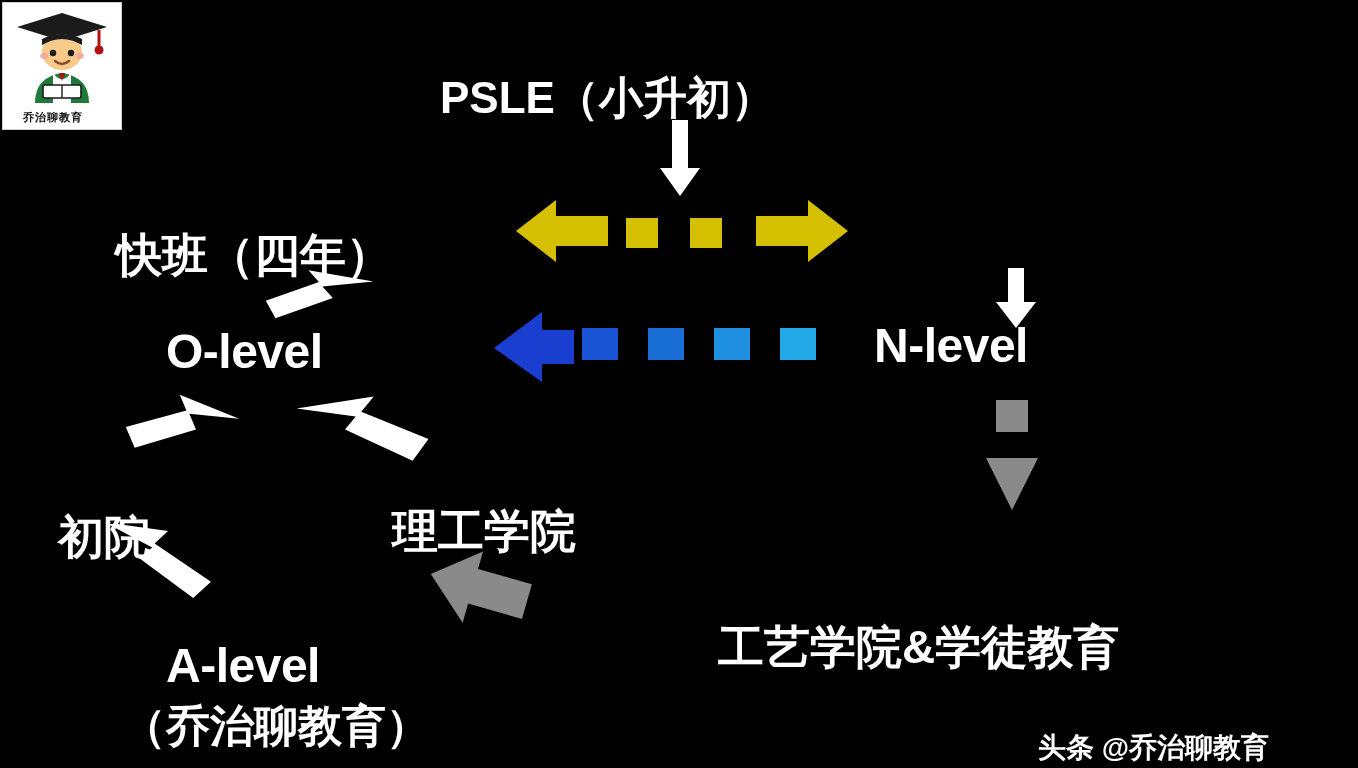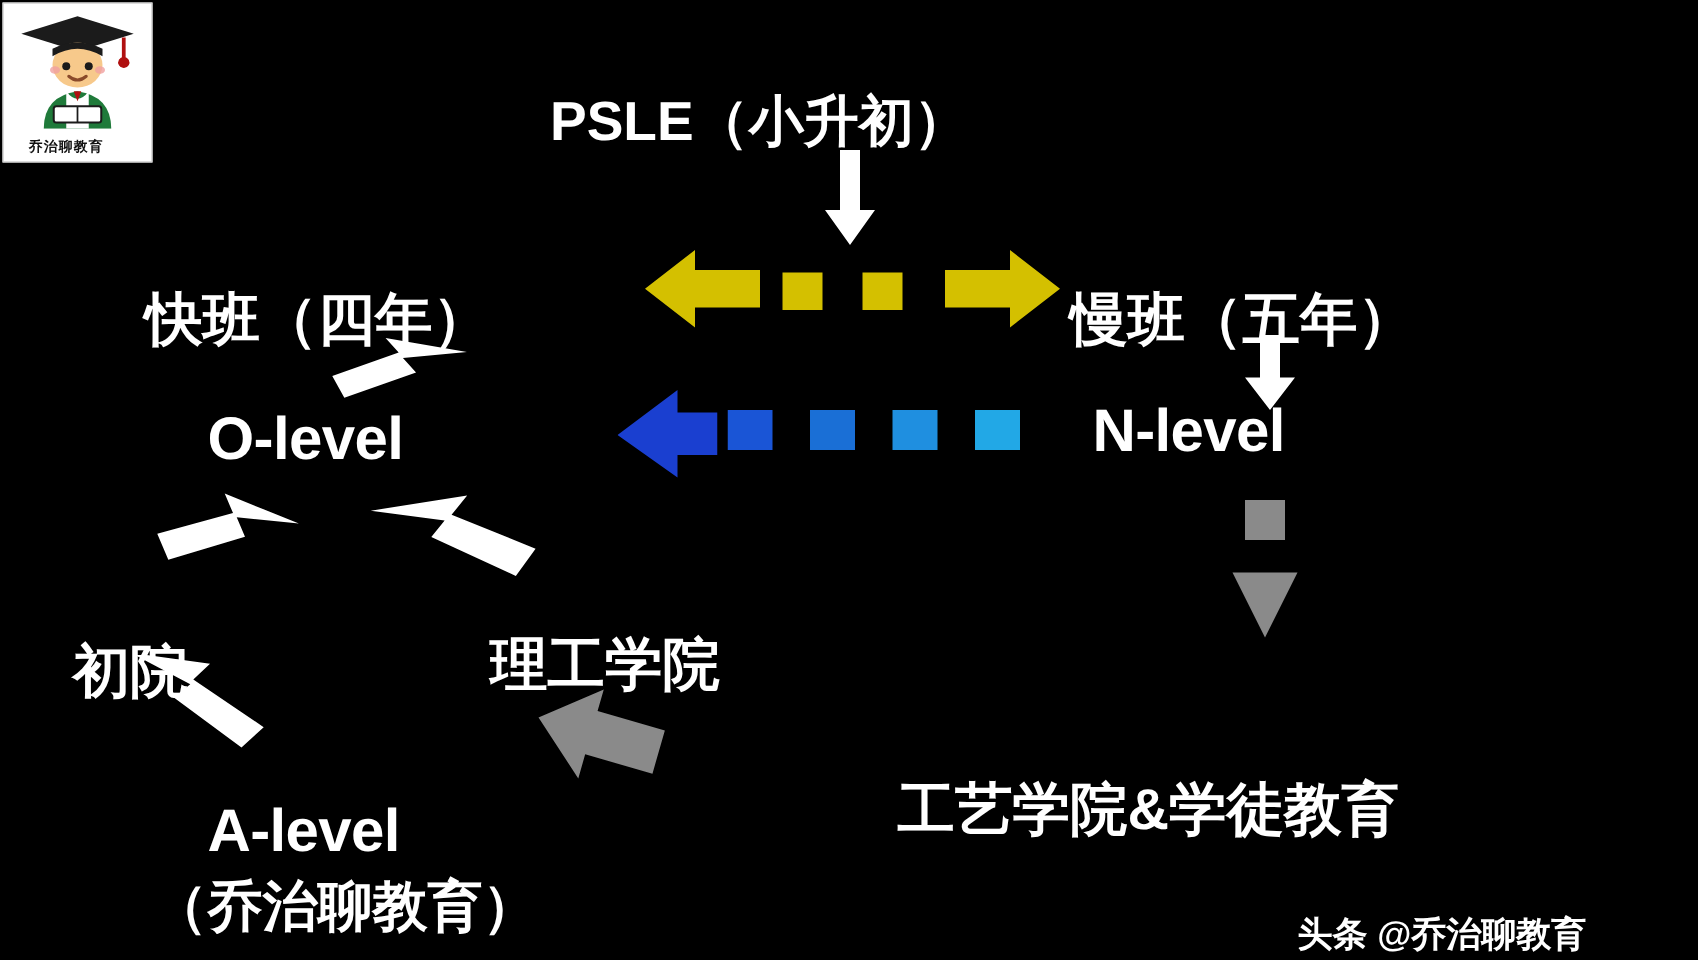--- a/index.html
+++ b/index.html
@@ -171,21 +171,20 @@
     <path d="M4 40 L48 4 L48 22 L104 22 L104 58 L48 58 L48 78 Z" fill="#8a8a8a" transform="rotate(16 55 43)"></path>
   </svg>
 
   <svg class="arrow-svg" style="left:976px; top:400px; width:72px; height:132px;" viewBox="0 0 72 132">
     <rect x="20" y="0" width="32" height="32" fill="#8a8a8a"></rect>
     <path d="M10 58 L62 58 L36 110 Z" fill="#8a8a8a"></path>
   </svg>
 
   <div class="node cn" id="n-psle">PSLE（小升初）</div>
   <div class="node cn" id="n-fast">快班（四年）</div>
-  <div class="node cn" id="n-slow">慢班（五年）</div>
   <div class="node en" id="n-nlevel">N-level</div>
   <div class="node en" id="n-olevel">O-level</div>
   <div class="node cn" id="n-jc">初院</div>
   <div class="node cn" id="n-poly">理工学院</div>
   <div class="node en" id="n-alevel">A-level</div>
   <div class="node cn" id="n-alevel-sub">（乔治聊教育）</div>
   <div class="node cn" id="n-ite">工艺学院&amp;学徒教育</div>
 
   <div class="node cn" id="n-watermark">头条 @乔治聊教育</div>
 

